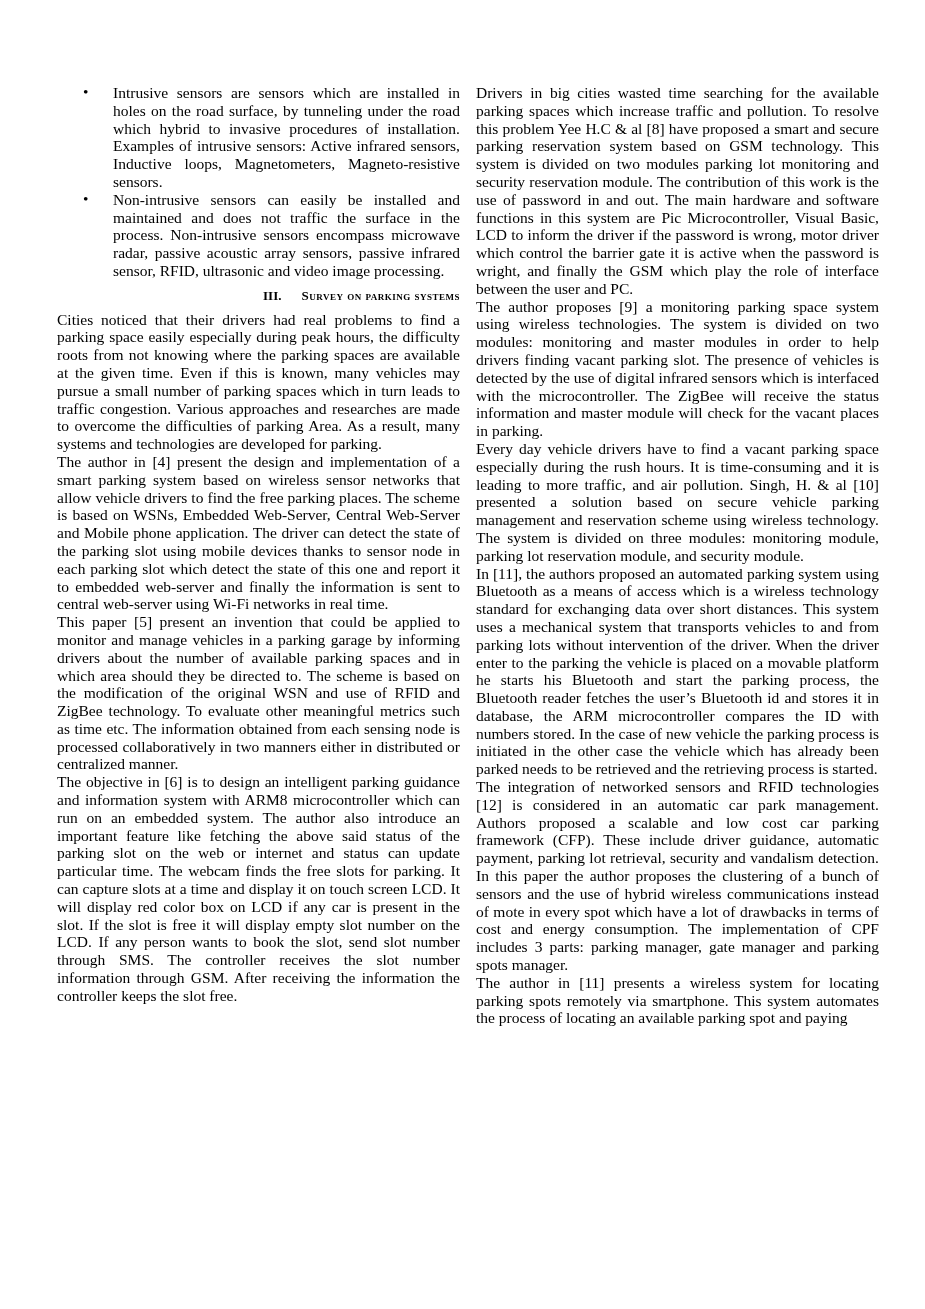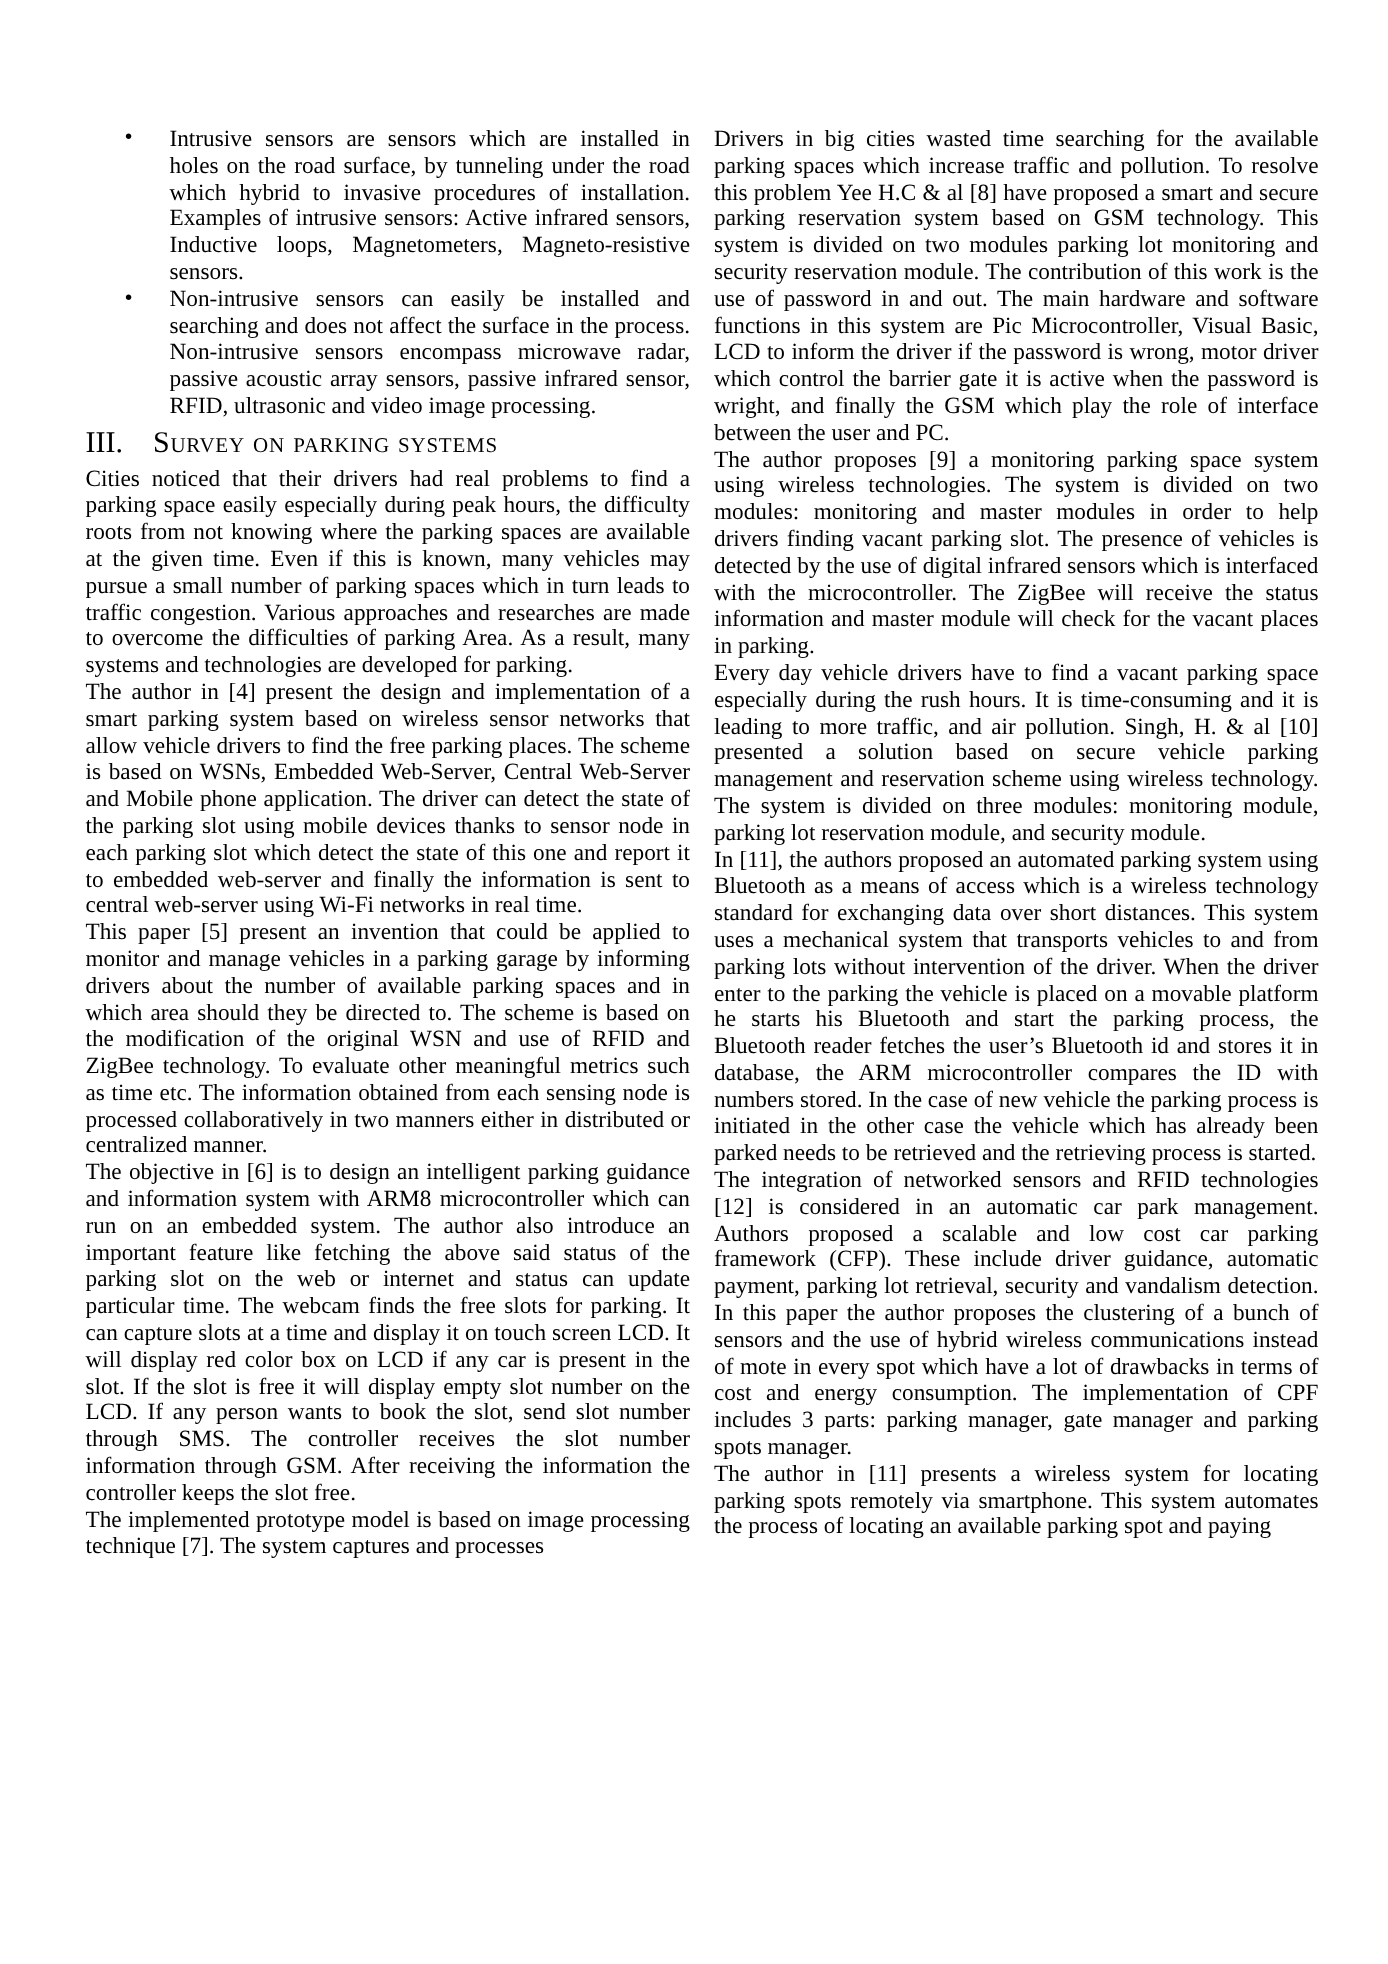--- a/index.html
+++ b/index.html
@@ -47,24 +47,24 @@
     position: relative;
     padding-left: 56px;
   }
   ul.bullets li .marker {
     position: absolute;
     left: 26px;
     top: -1px;
   }
   h3.section-heading {
     margin: 7px 0 6px 0;
-    font-size: 20px;
+    font-size: 13px;
     line-height: 17.8px;
-    font-weight: normal;
-    text-align: left;
+    font-weight: bold;
+    text-align: right;
   }
   h3.section-heading .roman {
     margin-right: 20px;
   }
   h3.section-heading .sc {
     font-variant: small-caps;
     letter-spacing: 0.5px;
   }
 </style>
 </head>
@@ -74,33 +74,32 @@
   <div class="columns">
 
     <div class="col">
       <ul class="bullets">
         <li>
           <span class="marker">•</span>
           <span>Intrusive sensors are sensors which are installed in holes on the road surface, by tunneling under the road which hybrid to invasive procedures of installation. Examples of intrusive sensors: Active infrared sensors, Inductive loops, Magnetometers, Magneto-resistive sensors.</span>
         </li>
         <li>
           <span class="marker">•</span>
-          <span>Non-intrusive sensors can easily be installed and searching and does not affect the surface in the process. Non-intrusive sensors encompass microwave radar, passive acoustic array sensors, passive infrared sensor, RFID, ultrasonic and video image processing.</span>
+          <span>Non-intrusive sensors can easily be installed and maintained and does not traffic the surface in the process. Non-intrusive sensors encompass microwave radar, passive acoustic array sensors, passive infrared sensor, RFID, ultrasonic and video image processing.</span>
         </li>
       </ul>
 
       <h3 class="section-heading">
         <span class="roman">III.</span><span class="sc">Survey on parking systems</span>
       </h3>
 
       <p>Cities noticed that their drivers had real problems to find a parking space easily especially during peak hours, the difficulty roots from not knowing where the parking spaces are available at the given time. Even if this is known, many vehicles may pursue a small number of parking spaces which in turn leads to traffic congestion. Various approaches and researches are made to overcome the difficulties of parking Area. As a result, many systems and technologies are developed for parking.</p>
       <p>The author in [4] present the design and implementation of a smart parking system based on wireless sensor networks that allow vehicle drivers to find the free parking places. The scheme is based on WSNs, Embedded Web-Server, Central Web-Server and Mobile phone application. The driver can detect the state of the parking slot using mobile devices thanks to sensor node in each parking slot which detect the state of this one and report it to embedded web-server and finally the information is sent to central web-server using Wi-Fi networks in real time.</p>
       <p>This paper [5] present an invention that could be applied to monitor and manage vehicles in a parking garage by informing drivers about the number of available parking spaces and in which area should they be directed to. The scheme is based on the modification of the original WSN and use of RFID and ZigBee technology. To evaluate other meaningful metrics such as time etc. The information obtained from each sensing node is processed collaboratively in two manners either in distributed or centralized manner.</p>
       <p>The objective in [6] is to design an intelligent parking guidance and information system with ARM8 microcontroller which can run on an embedded system. The author also introduce an important feature like fetching the above said status of the parking slot on the web or internet and status can update particular time. The webcam finds the free slots for parking. It can capture slots at a time and display it on touch screen LCD. It will display red color box on LCD if any car is present in the slot. If the slot is free it will display empty slot number on the LCD. If any person wants to book the slot, send slot number through SMS. The controller receives the slot number information through GSM. After receiving the information the controller keeps the slot free.</p>
-      <p>The implemented prototype model is based on image processing technique [7]. The system captures and processes</p>
     </div>
 
     <div class="col">
       <p>Drivers in big cities wasted time searching for the available parking spaces which increase traffic and pollution. To resolve this problem Yee H.C &amp; al [8] have proposed a smart and secure parking reservation system based on GSM technology. This system is divided on two modules parking lot monitoring and security reservation module. The contribution of this work is the use of password in and out. The main hardware and software functions in this system are Pic Microcontroller, Visual Basic, LCD to inform the driver if the password is wrong, motor driver which control the barrier gate it is active when the password is wright, and finally the GSM which play the role of interface between the user and PC.</p>
       <p>The author proposes [9] a monitoring parking space system using wireless technologies. The system is divided on two modules: monitoring and master modules in order to help drivers finding vacant parking slot. The presence of vehicles is detected by the use of digital infrared sensors which is interfaced with the microcontroller. The ZigBee will receive the status information and master module will check for the vacant places in parking.</p>
       <p>Every day vehicle drivers have to find a vacant parking space especially during the rush hours. It is time-consuming and it is leading to more traffic, and air pollution. Singh, H. &amp; al [10] presented a solution based on secure vehicle parking management and reservation scheme using wireless technology. The system is divided on three modules: monitoring module, parking lot reservation module, and security module.</p>
       <p>In [11], the authors proposed an automated parking system using Bluetooth as a means of access which is a wireless technology standard for exchanging data over short distances. This system uses a mechanical system that transports vehicles to and from parking lots without intervention of the driver. When the driver enter to the parking the vehicle is placed on a movable platform he starts his Bluetooth and start the parking process, the Bluetooth reader fetches the user’s Bluetooth id and stores it in database, the ARM microcontroller compares the ID with numbers stored. In the case of new vehicle the parking process is initiated in the other case the vehicle which has already been parked needs to be retrieved and the retrieving process is started.</p>
       <p>The integration of networked sensors and RFID technologies [12] is considered in an automatic car park management. Authors proposed a scalable and low cost car parking framework (CFP). These include driver guidance, automatic payment, parking lot retrieval, security and vandalism detection. In this paper the author proposes the clustering of a bunch of sensors and the use of hybrid wireless communications instead of mote in every spot which have a lot of drawbacks in terms of cost and energy consumption. The implementation of CPF includes 3 parts: parking manager, gate manager and parking spots manager.</p>
       <p>The author in [11] presents a wireless system for locating parking spots remotely via smartphone. This system automates the process of locating an available parking spot and paying</p>
     </div>

